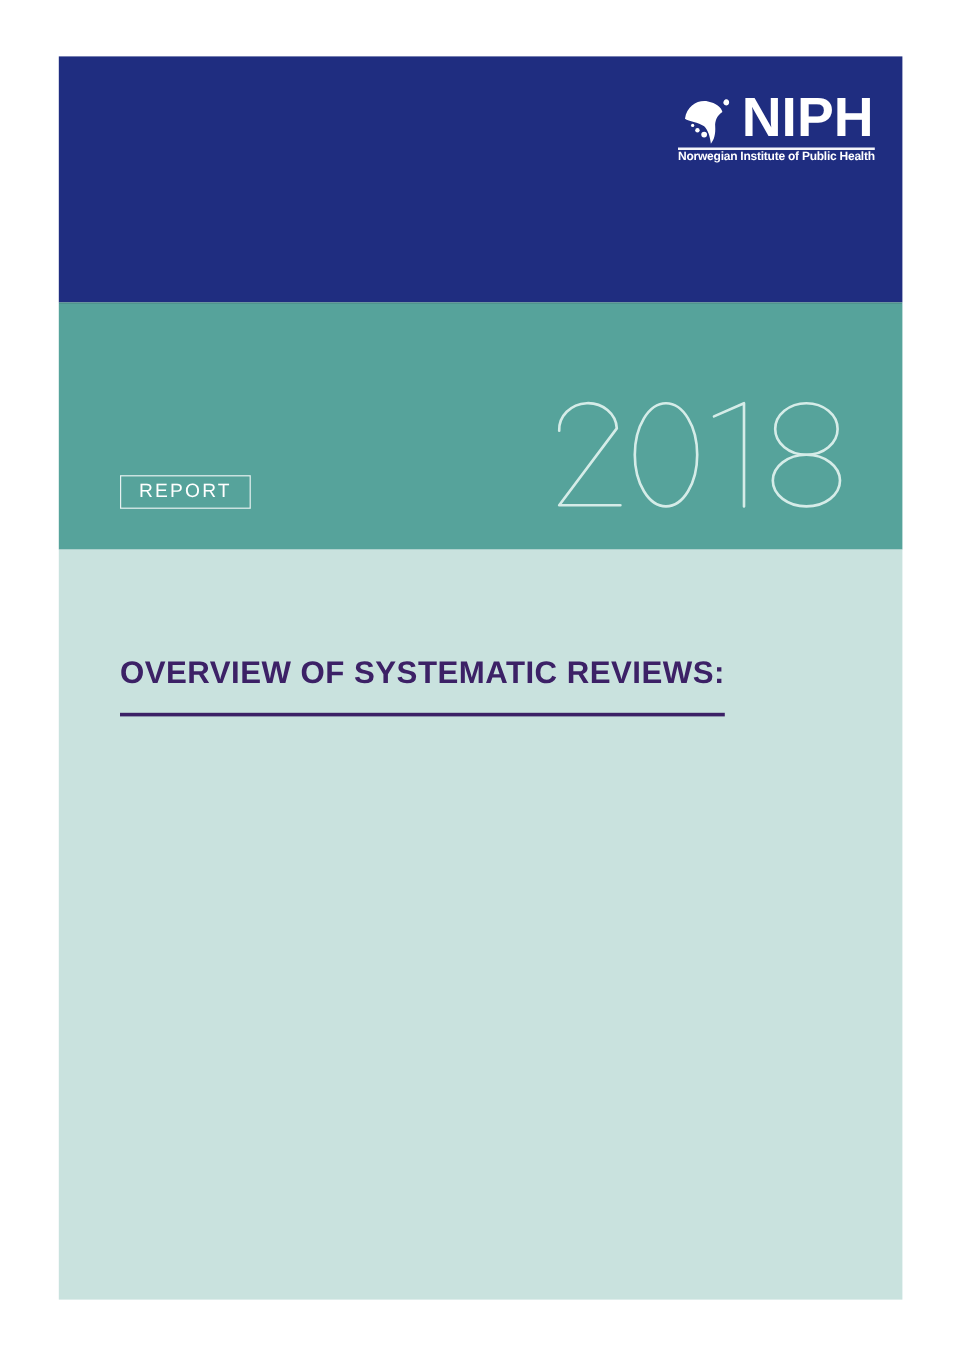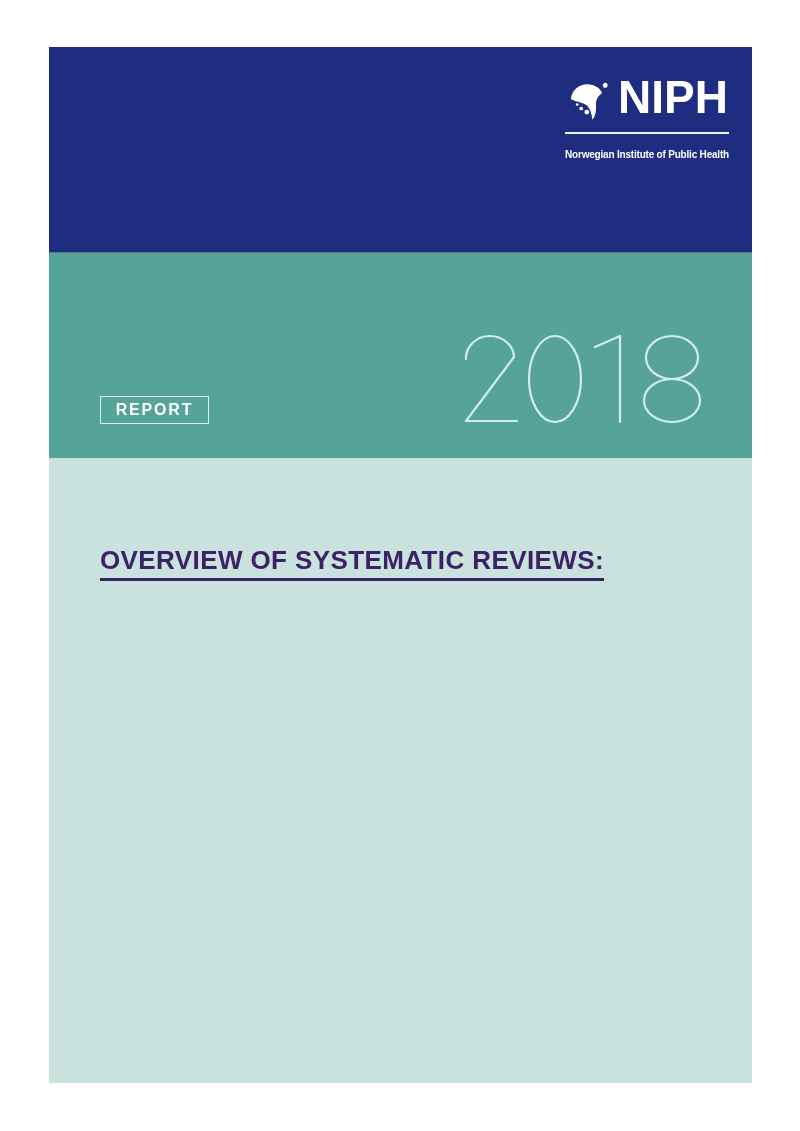--- a/index.html
+++ b/index.html
@@ -41,34 +41,34 @@
   .logo-row{
     display:flex;align-items:flex-end;justify-content:center;gap:4px;
   }
   .logo-row svg{display:block;margin-bottom:-3px;}
   .logo-acronym{
     font-size:46px;font-weight:700;line-height:46px;letter-spacing:0px;
     color:var(--logo-text,#ffffff);
   }
   .logo-tagline{
     display:inline-block;
-    margin-top:12px;padding-top:15px;
+    margin-top:2px;padding-top:0;
     border-top:2px solid rgba(255,255,255,0.95);
     font-size:10px;font-weight:700;letter-spacing:-0.2px;white-space:nowrap;
     color:var(--logo-text,#ffffff);
   }
 
   
   .report-badge{
     position:absolute;left:51px;top:349px;
     width:109px;height:28px;
     border:1.5px solid rgba(255,255,255,0.85);
     display:flex;align-items:center;justify-content:center;
     color:var(--badge-text,#ffffff);
-    font-size:16px;font-weight:700;letter-spacing:1.8px;
+    font-size:16px;font-weight:400;letter-spacing:1.8px;
   }
 
   
   .year-figure{position:absolute;left:414px;top:285px;width:240px;height:94px;}
   .year-figure svg{display:block;}
   .year-figure .stroke{
     fill:none;stroke:var(--year-stroke,#d5ece8);
     stroke-width:2.2;stroke-linecap:round;stroke-linejoin:round;
   }
   .sr-only{
@@ -78,21 +78,21 @@
 
   
   .title{
     position:absolute;left:51px;top:498px;
     font-size:26px;font-weight:700;letter-spacing:0.4px;
     color:var(--title-text,#3c2166);white-space:nowrap;
   }
   .title-underline{
     display:inline-block;
     border-bottom:3px solid currentColor;
-    padding-bottom:2px;
+    padding-bottom:18px;
   }
   .subtitle{
     position:absolute;left:51px;top:543px;
     font-size:26px;line-height:34px;font-weight:400;
     color:var(--subtitle-text,#21386e);white-space:nowrap;
   }
 </style>
 </head>
 <body>
 

